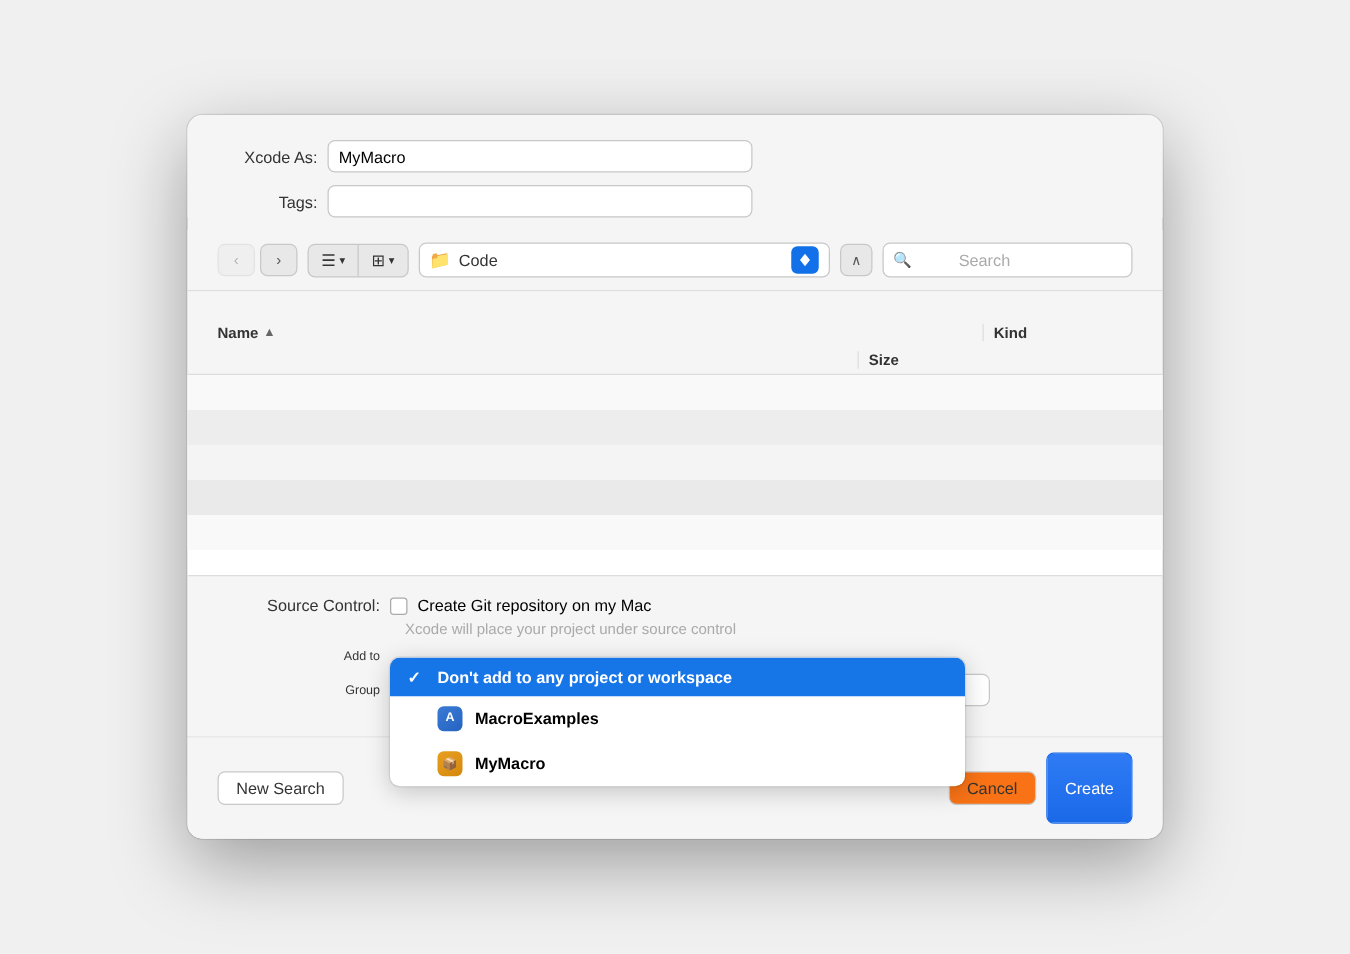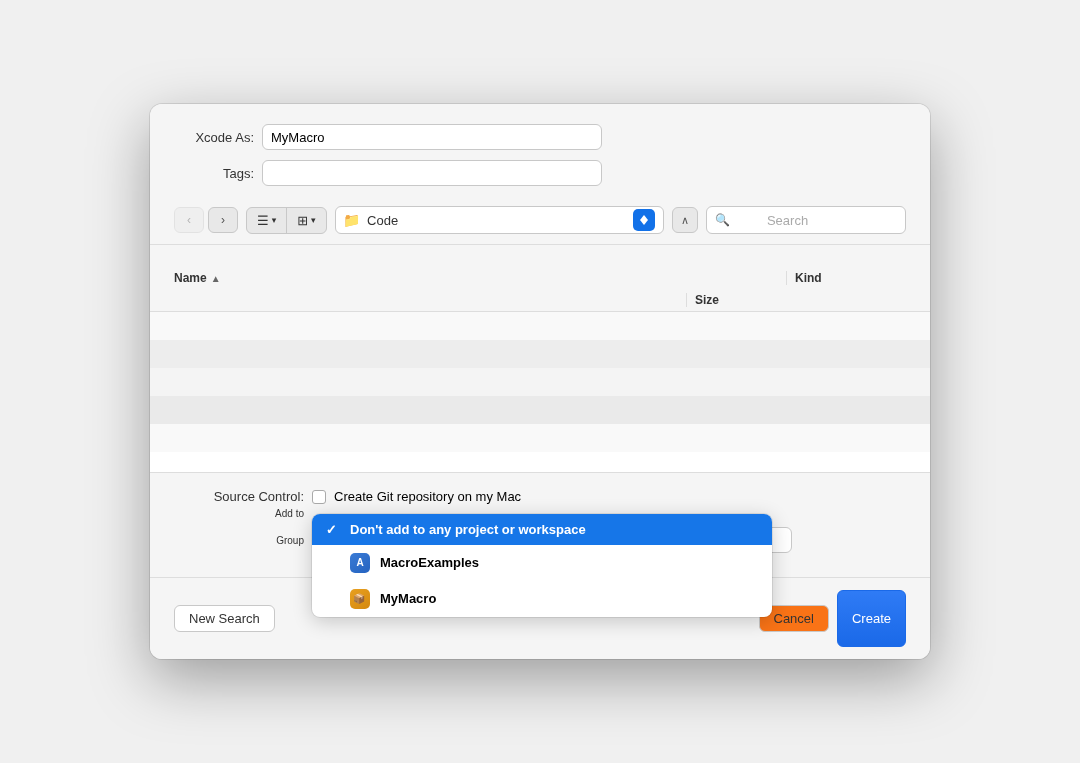--- a/index.html
+++ b/index.html
@@ -509,20 +509,21 @@
     <div class="file-row" style="background:#f9f9f9;"></div>
   </div>
 
   <div class="bottom-area">
 
     <div class="source-control-row">
       <span class="source-label">Source Control:</span>
       <div class="checkbox"></div>
       <span>Create Git repository on my Mac</span>
     </div>
+    <div class="source-hint">Xcode will place your project under source control</div>
 
     <div class="add-to-row">
       <span class="add-label">Add to</span>
       <div class="dropdown-wrapper">
 
         <div class="dropdown-menu">
           <div class="dropdown-item selected">
             <span class="check-icon">✓</span>
             <span>Don't add to any project or workspace</span>
           </div>

